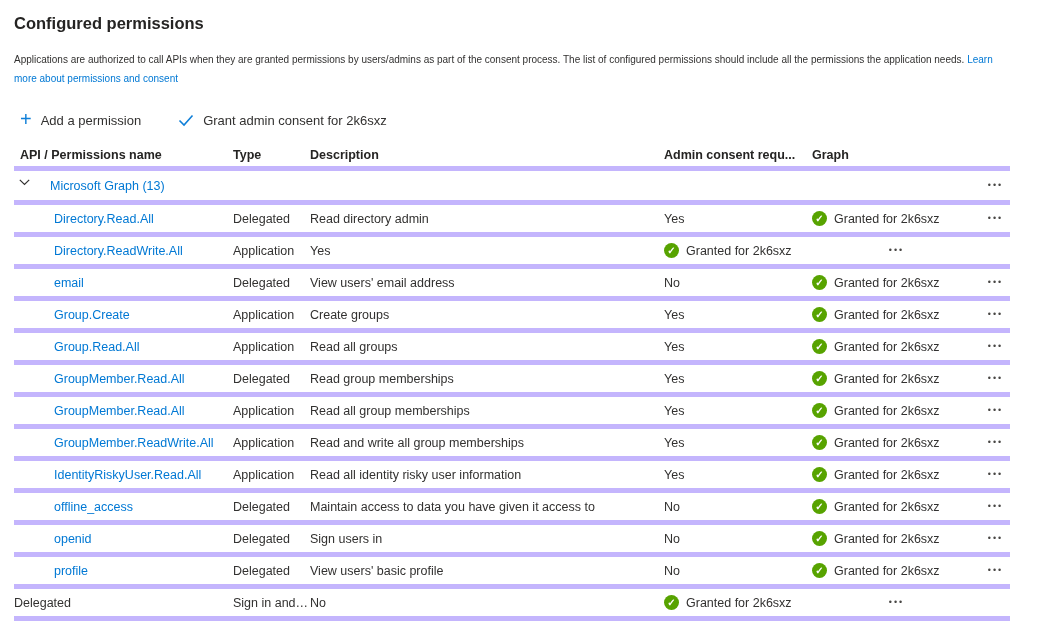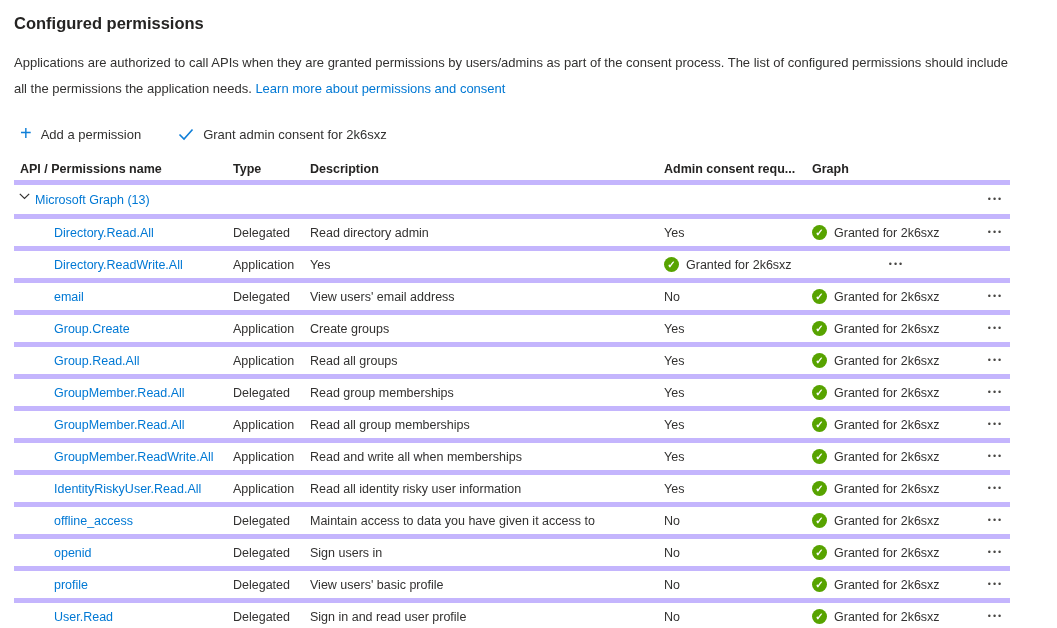--- a/index.html
+++ b/index.html
@@ -13,22 +13,22 @@
   .container { padding: 14px 14px 0 14px; }
 
   .page-title {
     font-size: 16.5px;
     font-weight: 600;
     color: #252423;
     margin-bottom: 17px;
   }
 
   .desc {
-    font-size: 13px;
-    line-height: 26px;
+    font-size: 10px;
+    line-height: 19px;
     max-width: 1002px;
     color: #323130;
     margin-bottom: 19px;
   }
   .link {
     color: #0078d4;
     text-decoration: none;
     cursor: pointer;
   }
 
@@ -74,21 +74,21 @@
 
   .cell { white-space: nowrap; overflow: hidden; text-overflow: ellipsis; }
   .name-cell {
     padding-left: 40px;
     color: #0078d4;
     cursor: pointer;
   }
   .group-name {
     display: flex;
     align-items: flex-start;
-    gap: 5px;
+    gap: 20px;
     padding-left: 5px;
     cursor: pointer;
   }
   .chev { display: inline-flex; }
   .group-label { color: #0078d4; }
 
   .status-cell { display: flex; align-items: center; gap: 7px; overflow: visible; }
   .status-badge {
     width: 15px; height: 15px;
     border-radius: 50%;
@@ -276,21 +276,21 @@
       <span>Granted for 2k6sxz</span>
     </div>
     <div class="cell menu-cell">
       <button class="more-btn">•••</button>
     </div>
   </div>
 
   <div class="trow">
     <div class="cell name-cell">GroupMember.ReadWrite.All</div>
     <div class="cell">Application</div>
-    <div class="cell">Read and write all when memberships</div>
+    <div class="cell">Read and write all group memberships</div>
     <div class="cell">Yes</div>
     <div class="cell status-cell">
       <span class="status-badge">
         <span class="check-glyph">✓</span>
       </span>
       <span>Granted for 2k6sxz</span>
     </div>
     <div class="cell menu-cell">
       <button class="more-btn">•••</button>
     </div>
@@ -354,21 +354,20 @@
         <span class="check-glyph">✓</span>
       </span>
       <span>Granted for 2k6sxz</span>
     </div>
     <div class="cell menu-cell">
       <button class="more-btn">•••</button>
     </div>
   </div>
 
   <div class="trow">
-    <div class="cell name-cell">User.Read</div>
     <div class="cell">Delegated</div>
     <div class="cell">Sign in and read user profile</div>
     <div class="cell">No</div>
     <div class="cell status-cell">
       <span class="status-badge">
         <span class="check-glyph">✓</span>
       </span>
       <span>Granted for 2k6sxz</span>
     </div>
     <div class="cell menu-cell">

